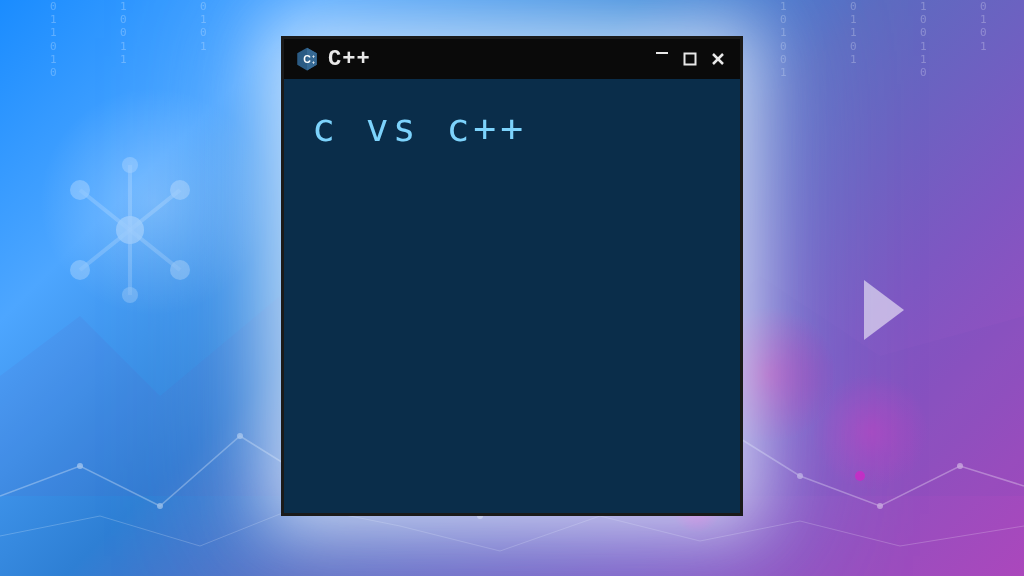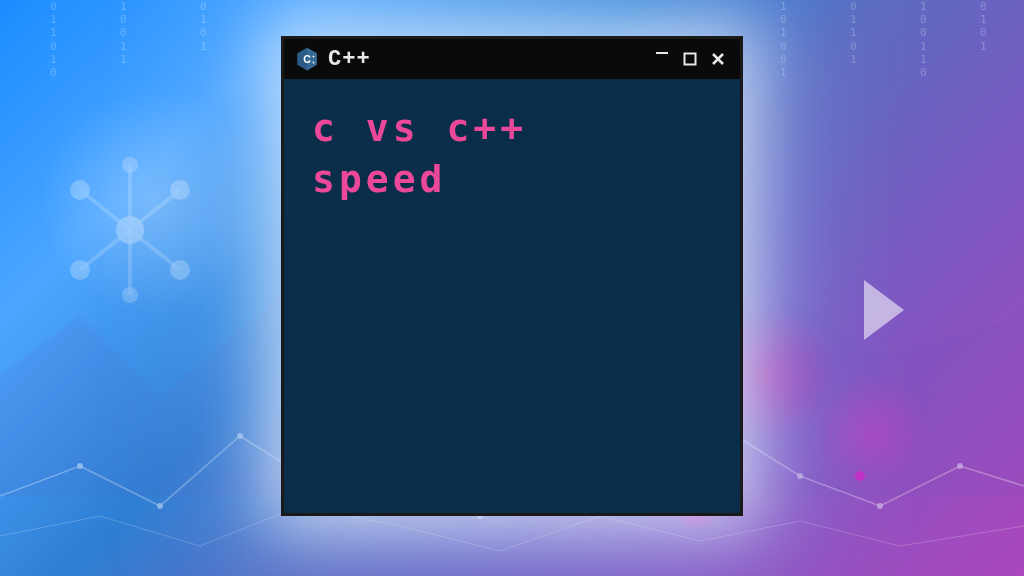--- a/index.html
+++ b/index.html
@@ -116,23 +116,23 @@
       font-size: 18px;
       cursor: pointer;
     }
     .ctrl-minimize {
       font-size: 26px;
       line-height: 0;
       padding-bottom: 12px;
     }
     .terminal-body {
       padding: 24px 28px;
-      color: #ec4899;
+      color: #7dd3fc;
       font-size: 38px;
-      font-weight: 700;
+      font-weight: 400;
       letter-spacing: 4px;
       line-height: 1.35;
       font-family: 'Consolas', 'DejaVu Sans Mono', monospace;
     }
     .molecule {
       position: absolute;
       left: 40px;
       top: 140px;
       width: 180px;
       height: 180px;
@@ -241,15 +241,14 @@
       <div class="ctrl-btn">
         <svg width="14" height="14" viewBox="0 0 14 14">
           <line x1="2" y1="2" x2="12" y2="12" stroke="#e8e8e8" stroke-width="2.5"></line>
           <line x1="12" y1="2" x2="2" y2="12" stroke="#e8e8e8" stroke-width="2.5"></line>
         </svg>
       </div>
     </div>
   </div>
   <div class="terminal-body">
     <div>c vs c++</div>
-    <div>speed</div>
   </div>
 </div>
 
 </body></html>

